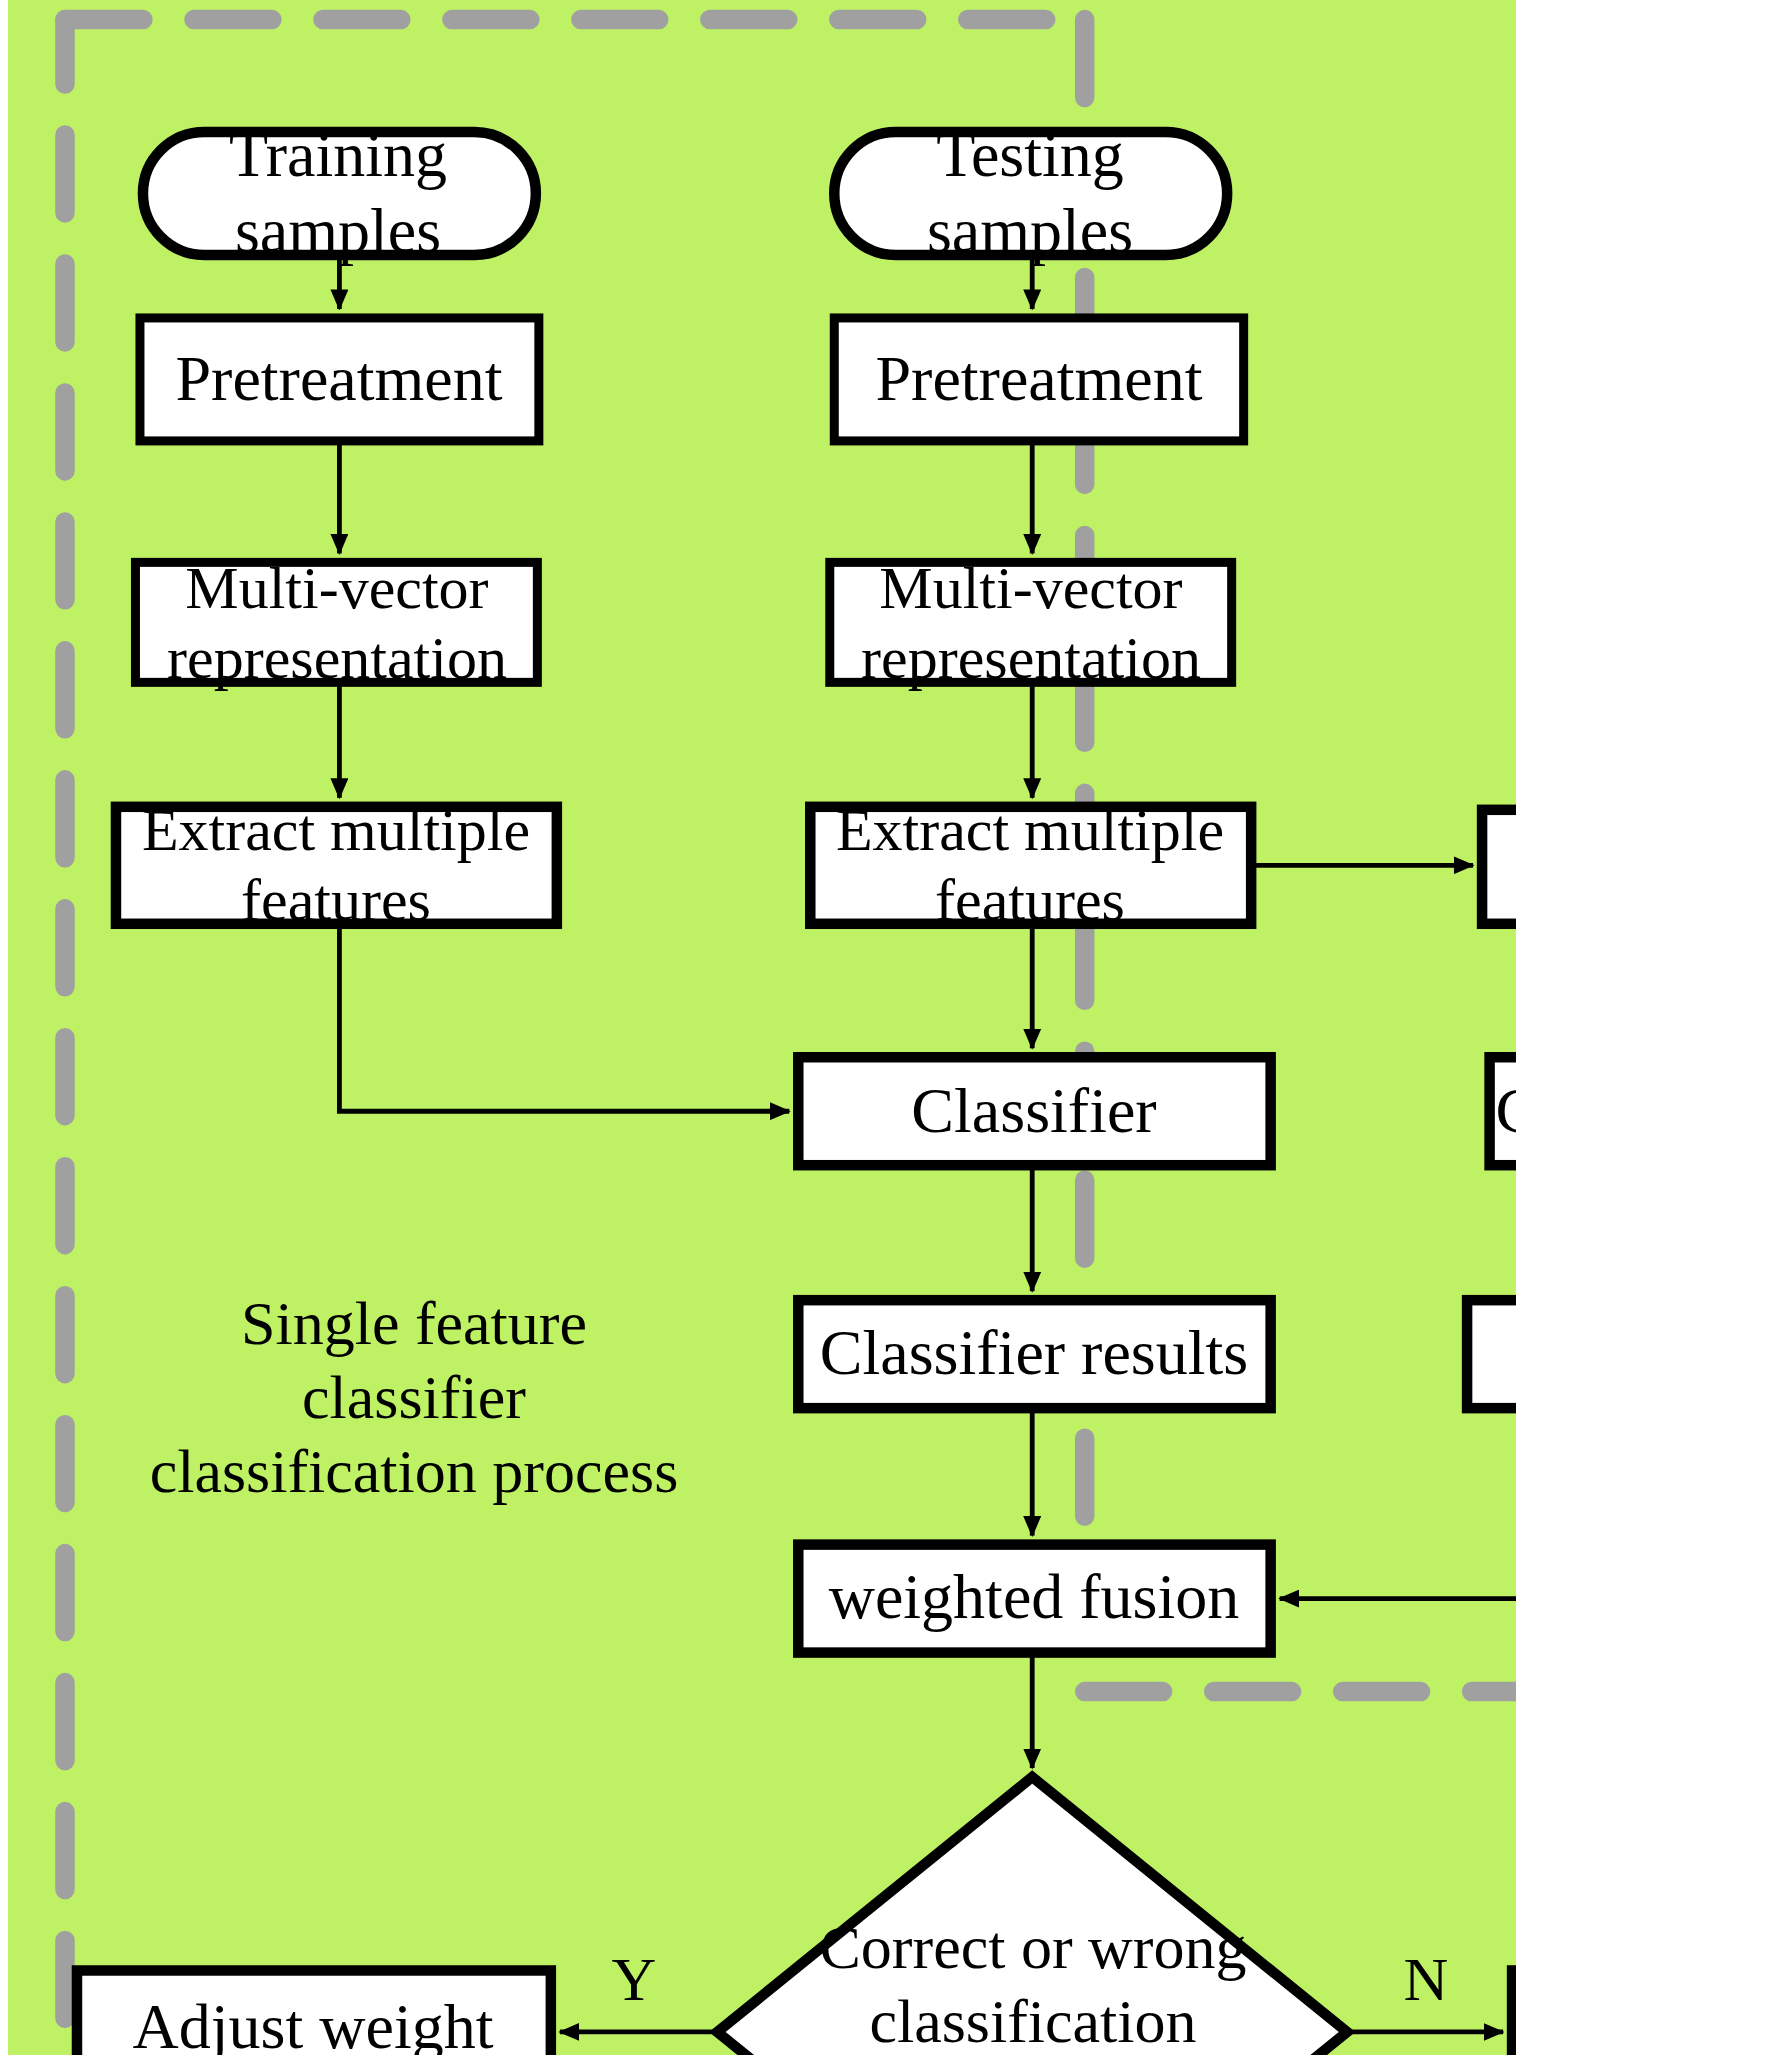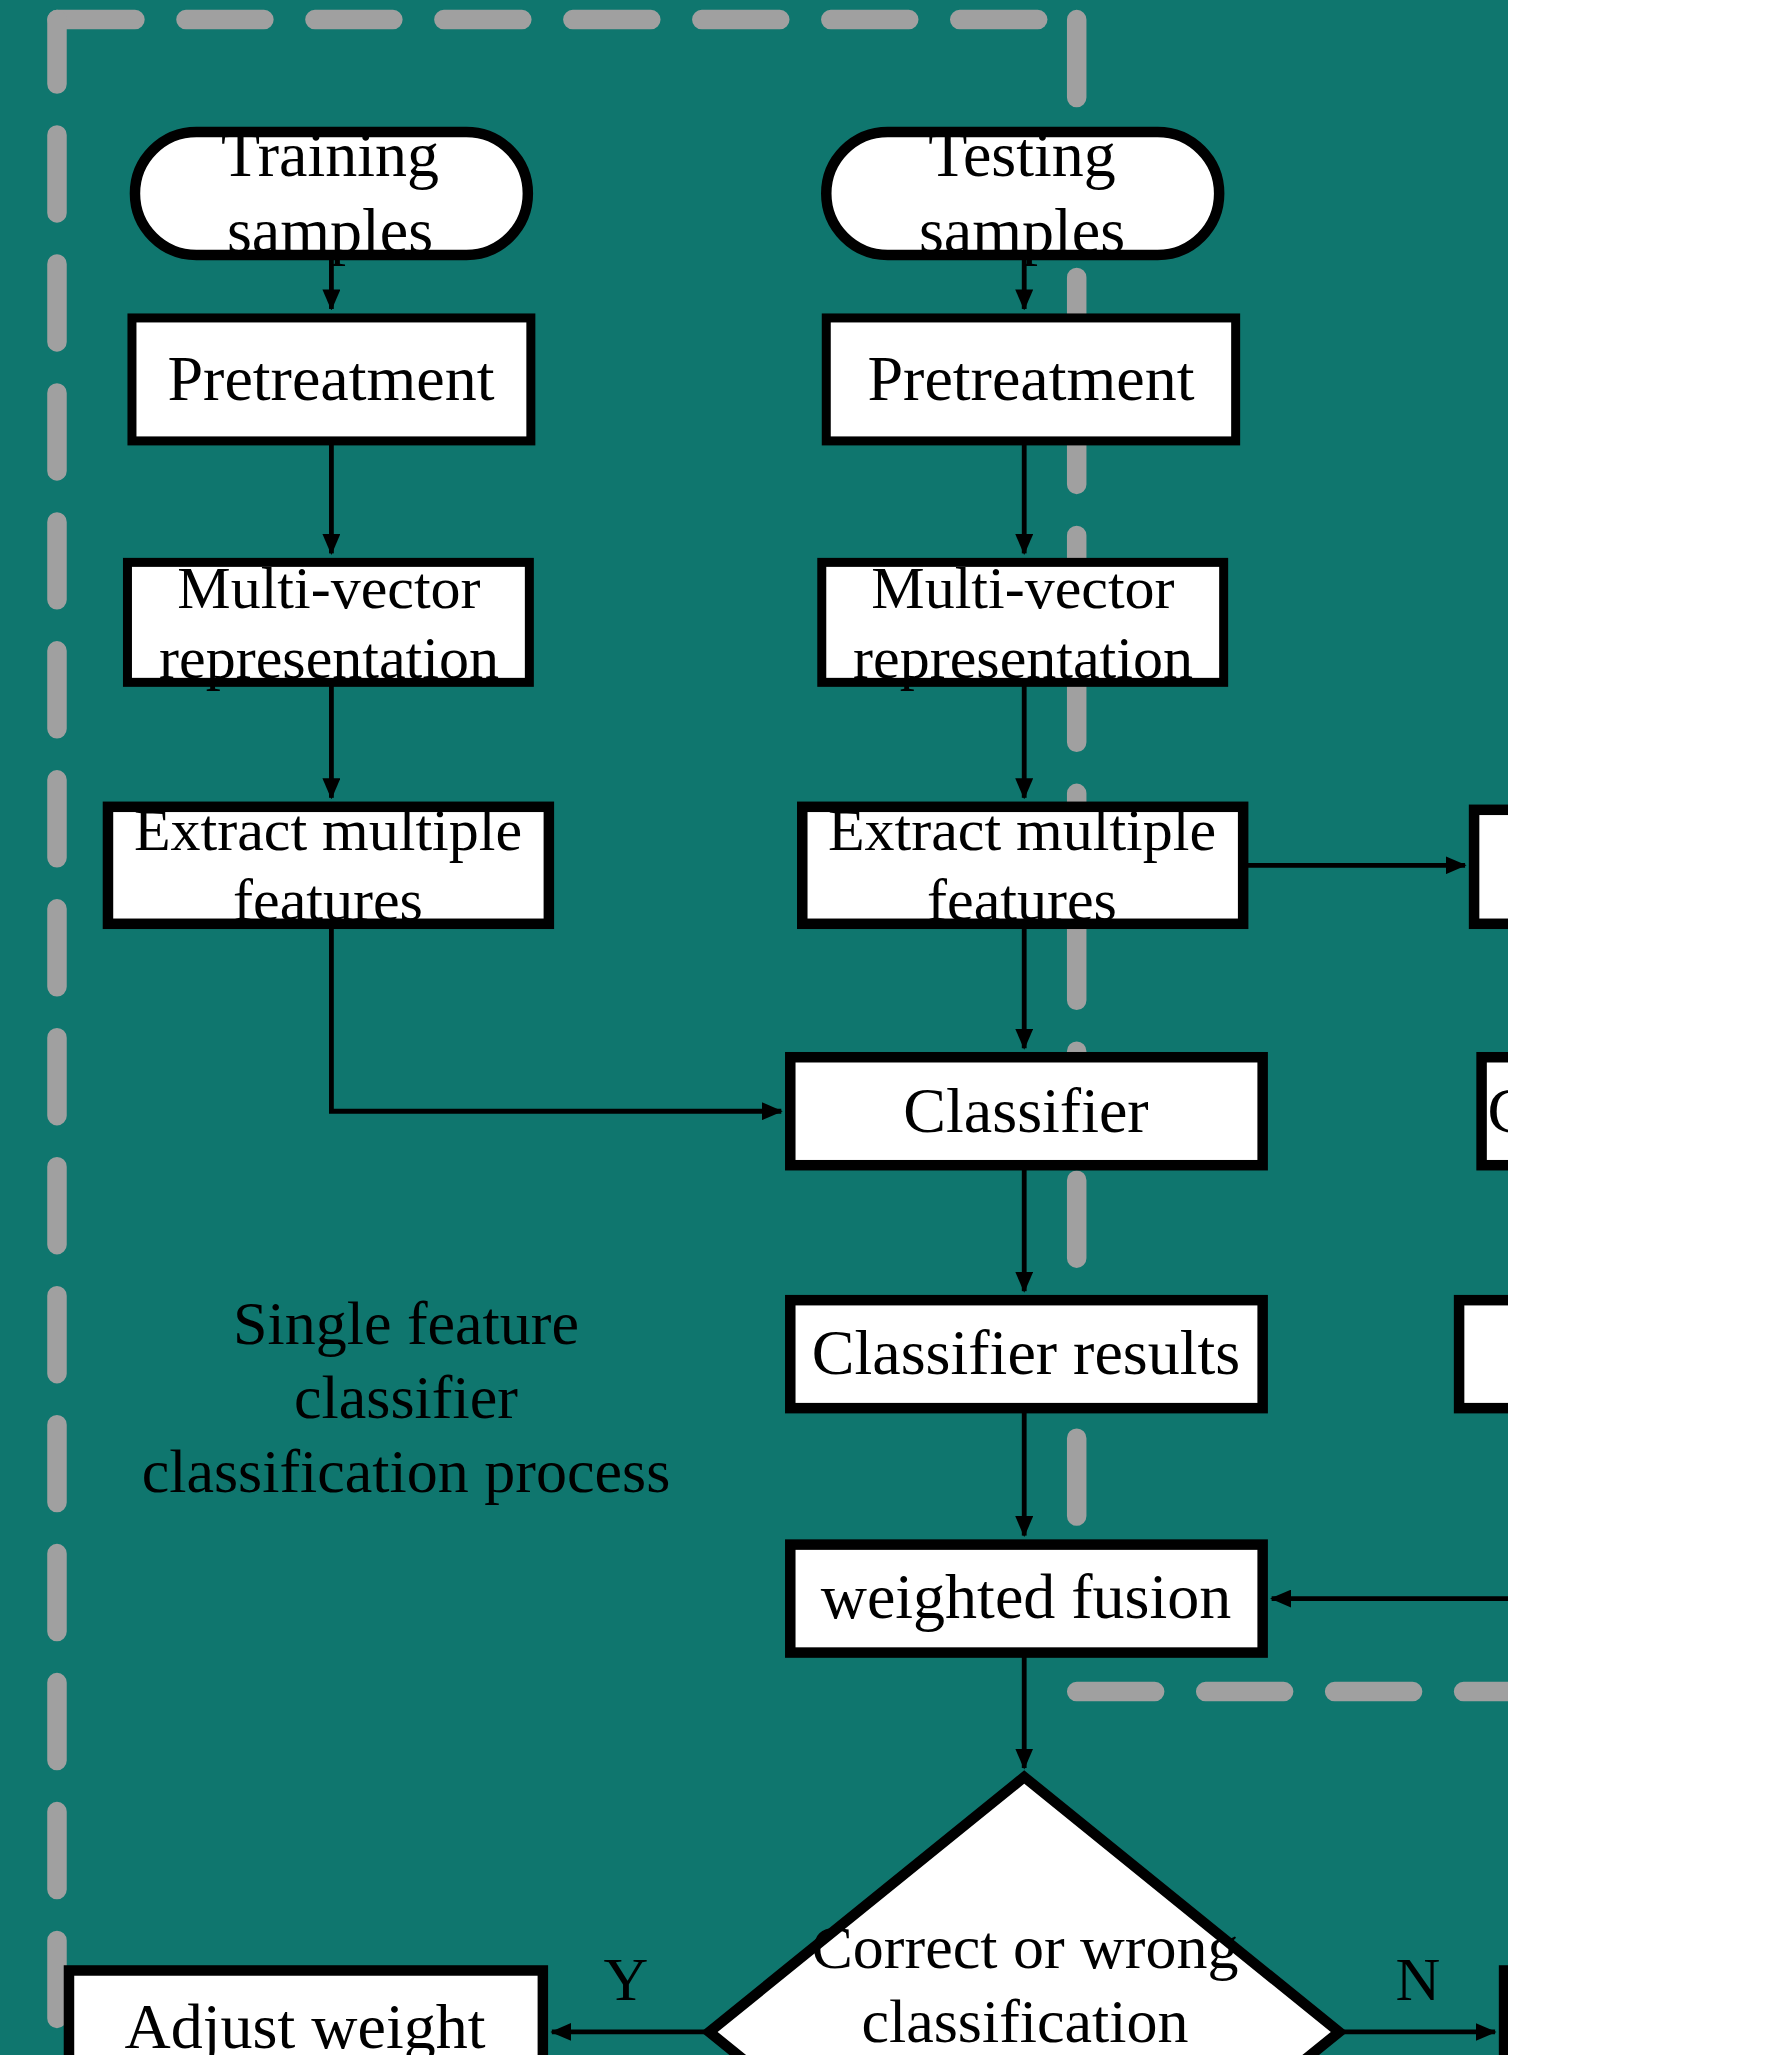--- a/index.html
+++ b/index.html
@@ -7,22 +7,23 @@
     padding: 0;
     background: #ffffff;
   }
   body {
     font-family: "Liberation Serif", "DejaVu Serif", serif;
   }
   #canvas {
     position: relative;
     width: 1508px;
     height: 2056px;
-    background: #0f766e;
+    background: #bef264;
     overflow: hidden;
+    margin-left: 8px;
   }
   #svg-layer {
     position: absolute;
     top: 0;
     left: 0;
     width: 1789px;
     height: 2056px;
   }
   .node-label {
     position: absolute;

